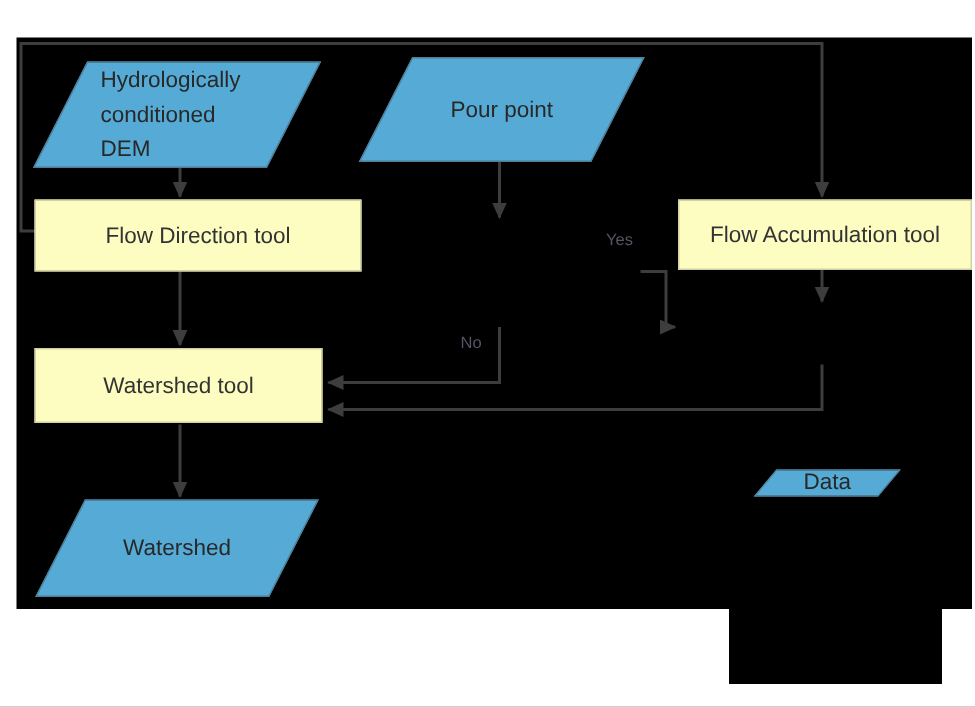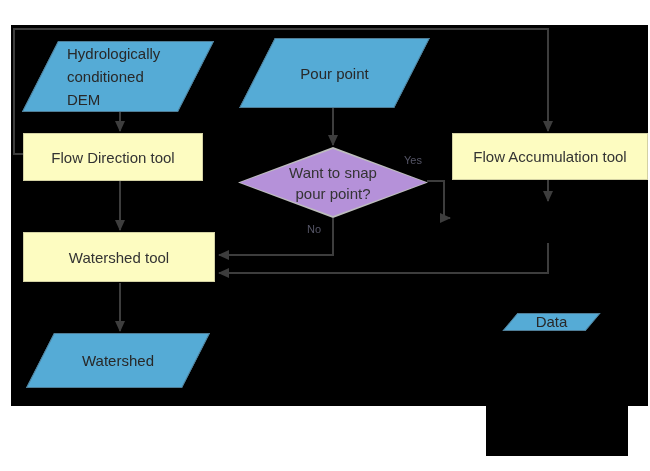--- a/index.html
+++ b/index.html
@@ -71,44 +71,38 @@
     <div class="lbl left">Hydrologically
 conditioned
 DEM</div>
   </div>
 
   <div class="para" style="left:257px;top:38px;width:155px;height:70px">
     <div class="skew"></div>
     <div class="lbl">Pour point</div>
   </div>
 
-  <div class="rect-node" style="left:23px;top:133px;width:180px;height:48px">
+  <div class="rect-node" style="left:23px;top:133px;width:218px;height:48px">
     <span>Flow Direction tool</span>
   </div>
 
   <div class="rect-node" style="left:452px;top:133px;width:196px;height:47px">
     <span>Flow Accumulation tool</span>
   </div>
 
 
-  <div class="diamond" style="left:238px;top:147px;width:190px;height:71px">
-    <div class="outer"></div>
-    <div class="inner"></div>
-    <div class="lbl">Want to snap
-pour point?</div>
-  </div>
 
   <div class="edge-label" style="left:404px;top:154px">Yes</div>
   <div class="edge-label" style="left:307px;top:223px">No</div>
 
   <div class="rect-node" style="left:23px;top:232px;width:192px;height:50px">
     <span>Watershed tool</span>
   </div>
 
-  <div class="para" style="left:40px;top:333px;width:156px;height:55px">
+  <div class="para" style="left:40px;top:333px;width:156px;height:65px">
     <div class="skew"></div>
     <div class="lbl">Watershed</div>
   </div>
 
   <div class="para legend-slant" style="left:510px;top:313px;width:83px;height:18px">
     <div class="skew"></div>
     <div class="lbl legend-text" style="line-height:18px">Data</div>
   </div>
 
 

